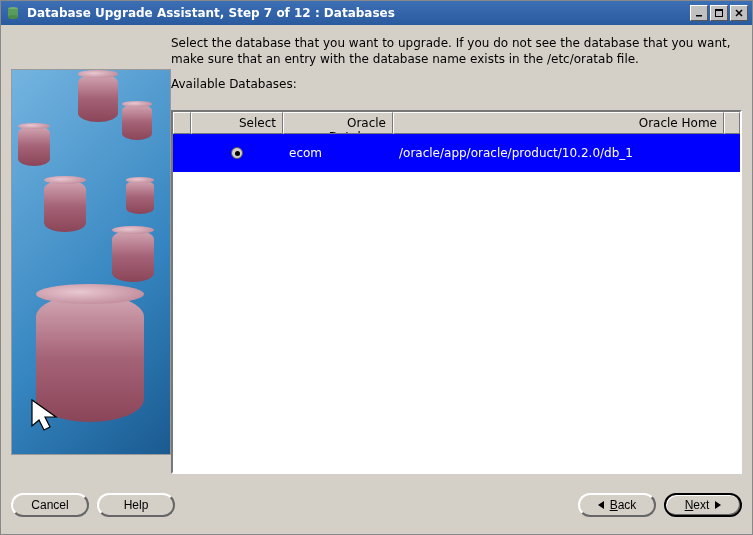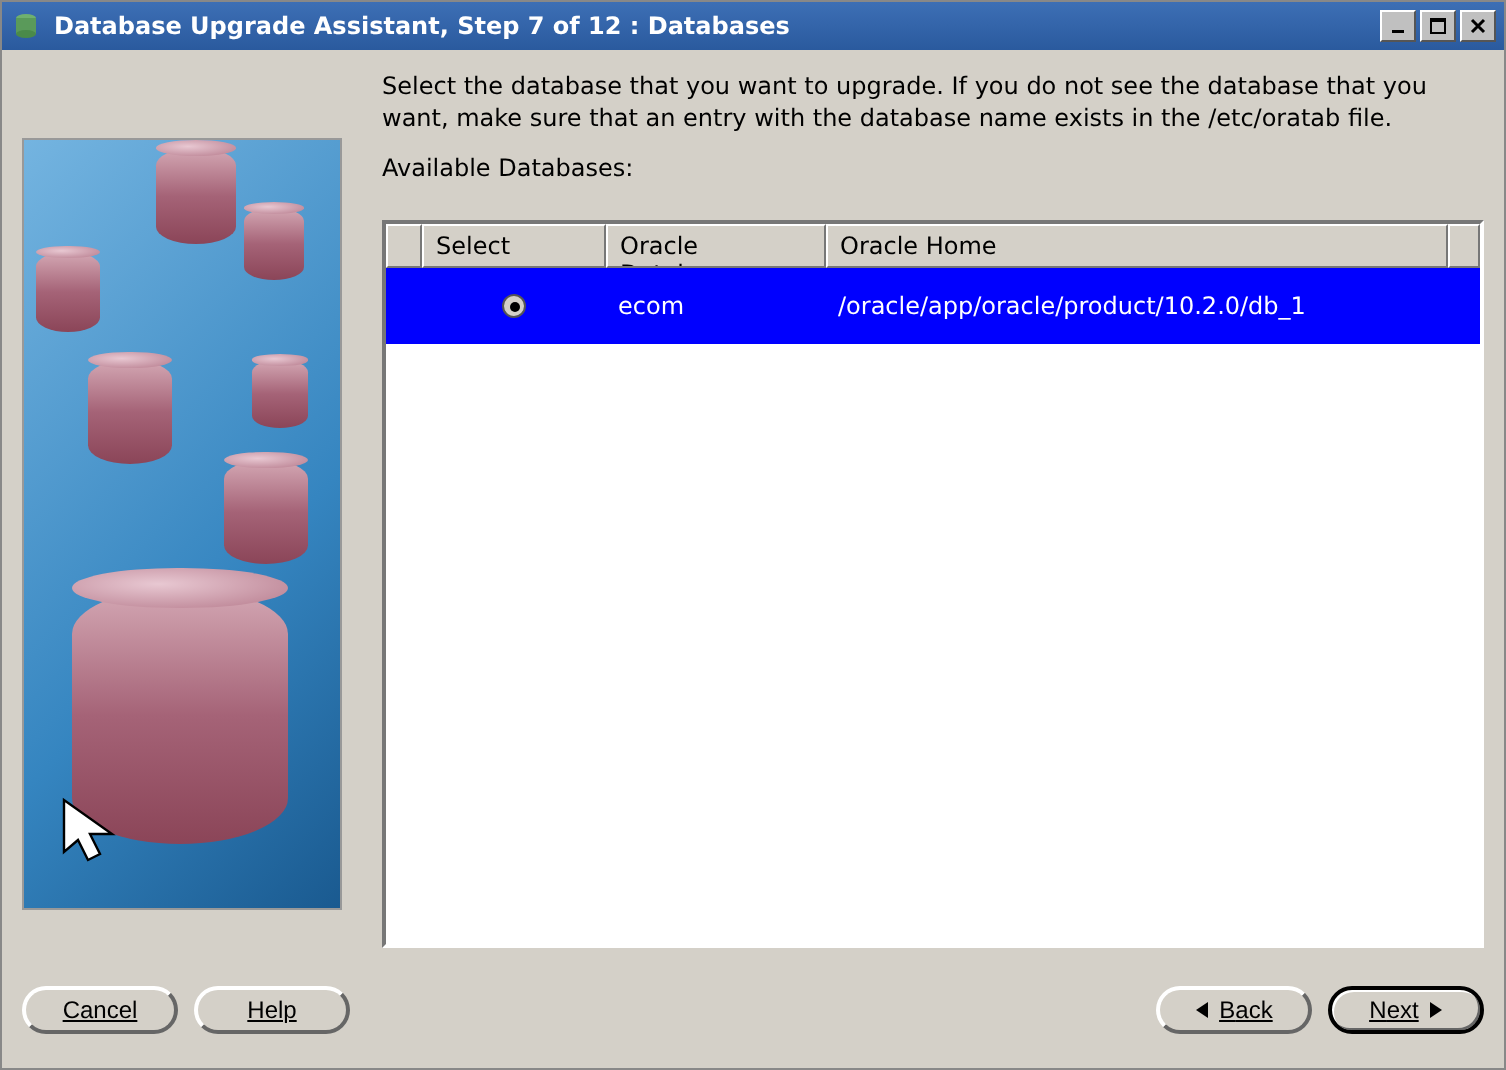--- a/index.html
+++ b/index.html
@@ -55,21 +55,21 @@
 }
 .client-area {
   padding: 10px;
   height: 507px;
   display: flex;
   flex-direction: column;
 }
 .main-content {
   flex: 1;
   display: flex;
-  gap: 20px;
+  gap: 0;
 }
 .sidebar-image {
   width: 160px;
   height: 386px;
   margin-top: 34px;
   background: linear-gradient(135deg, #74b4e0 0%, #3585c0 60%, #1a5a90 100%);
   border: 1px solid #999;
   position: relative;
   overflow: hidden;
 }
@@ -123,20 +123,21 @@
   background: #d4d0c8;
   height: 22px;
 }
 .th {
   border: 1px solid;
   border-color: #fff #777 #777 #fff;
   padding: 3px 6px;
   font-size: 12px;
   color: #000;
   overflow: hidden;
+  text-align: right;
 }
 .th-corner { width: 18px; }
 .th-select { width: 92px; }
 .th-db { width: 110px; }
 .th-home { flex: 1; }
 .th-scroll { width: 16px; }
 .table-body {
   flex: 1;
   background: #fff;
   overflow: hidden;
@@ -192,21 +193,20 @@
   border: 2px solid;
   border-color: #fff #666 #666 #fff;
   border-radius: 12px;
   padding: 0 14px;
   font-size: 12px;
   cursor: pointer;
   display: inline-flex;
   align-items: center;
   justify-content: center;
   gap: 6px;
-  text-decoration: underline;
 }
 .btn.default {
   border: 2px solid #000;
   border-radius: 12px;
   box-shadow: inset 1px 1px 0 #fff, inset -1px -1px 0 #666;
   text-align: center;
 }
 .btn .u { text-decoration: underline; }
 .arrow-left, .arrow-right {
   display: inline-block;

